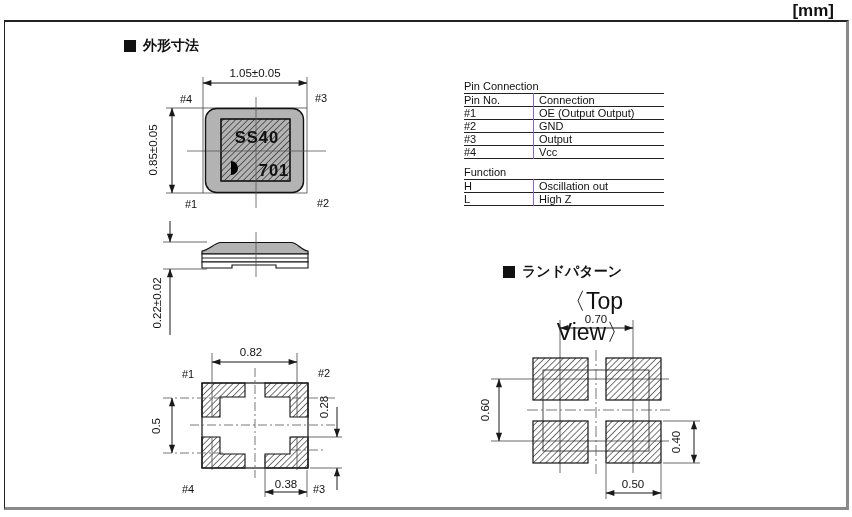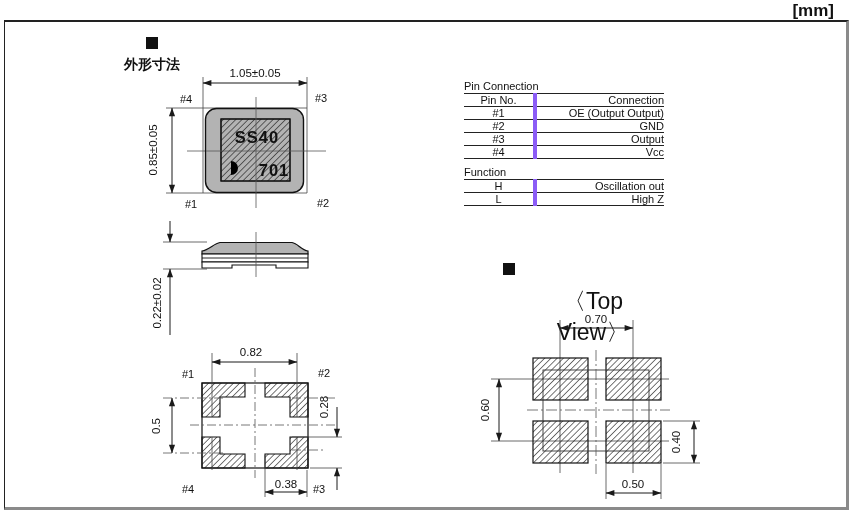--- a/index.html
+++ b/index.html
@@ -3,51 +3,52 @@
 <meta charset="utf-8">
 <style>
   html,body{margin:0;padding:0;background:#fff;}
   body{width:852px;height:517px;position:relative;font-family:"Liberation Sans",sans-serif;color:#111;overflow:hidden;}
   .frame{position:absolute;left:4px;top:20px;width:841px;height:485px;
          border-top:2px solid #222;border-left:1px solid #222;
          border-right:3px solid #8a8a8a;border-bottom:3px solid #8a8a8a;background:#fff;}
   .unit{position:absolute;top:1px;right:18px;font-size:17px;font-weight:bold;}
   .sec-head{position:absolute;font-size:14px;font-weight:bold;display:flex;align-items:center;gap:7px;}
   .sec-head .sq{width:12px;height:12px;background:#111;display:inline-block;}
-  #head-outline{left:124px;top:37px;flex-direction:column;}
+  #head-outline{left:124px;top:37px;}
   #head-land{left:503px;top:263px;}
   .topview-label{position:absolute;left:531px;top:286px;width:124px;text-align:center;font-size:23px;}
   .tblwrap{position:absolute;left:464px;width:200px;}
   #pinwrap{top:80px;} #funcwrap{top:166px;}
   .tbl-title{font-size:11px;height:13px;line-height:13px;}
   table{border-collapse:collapse;width:200px;table-layout:fixed;border-bottom:1px solid #222;}
   tr{border-top:1px solid #222;}
   td{font-size:11px;height:12px;line-height:12px;padding:0;white-space:nowrap;overflow:hidden;}
-  td.c1{width:69px;text-align:center;}
-  td.c2{border-left:4px solid #8b5cf6;padding-left:5px;text-align:right;}
+  td.c1{width:69px;text-align:left;}
+  td.c2{border-left:1px solid #8b5cf6;padding-left:5px;}
   svg{position:absolute;left:0;top:0;font-family:"Liberation Sans",sans-serif;}
   svg text{fill:#111;}
   .dimtxt{font-size:11.5px;}
   .pinlbl{font-size:11px;}
   .mark1{font-size:16.5px;font-weight:600;letter-spacing:1px;}
   .mark2{font-size:16.5px;font-weight:600;letter-spacing:1px;}
 </style>
 </head>
 <body>
 
 <div class="frame"></div>
 <div class="unit">[mm]</div>
 
 <div class="sec-head" id="head-outline">
   <span class="sq"></span>
   <span>外形寸法</span>
 </div>
 
 <div class="sec-head" id="head-land">
   <span class="sq"></span>
+  <span>ランドパターン</span>
 </div>
 
 <div class="topview-label">〈Top View〉</div>
 
 <div class="tblwrap" id="pinwrap">
   <div class="tbl-title">Pin Connection</div>
   <table>
     <tbody>
         <tr>
       <td class="c1">Pin No.</td>

